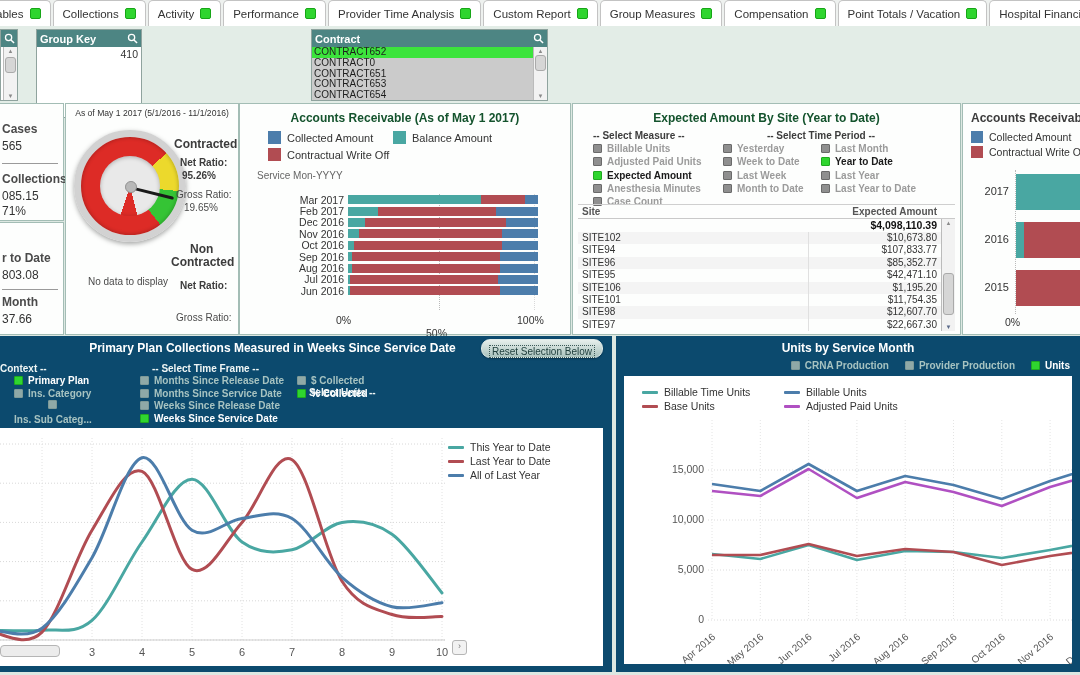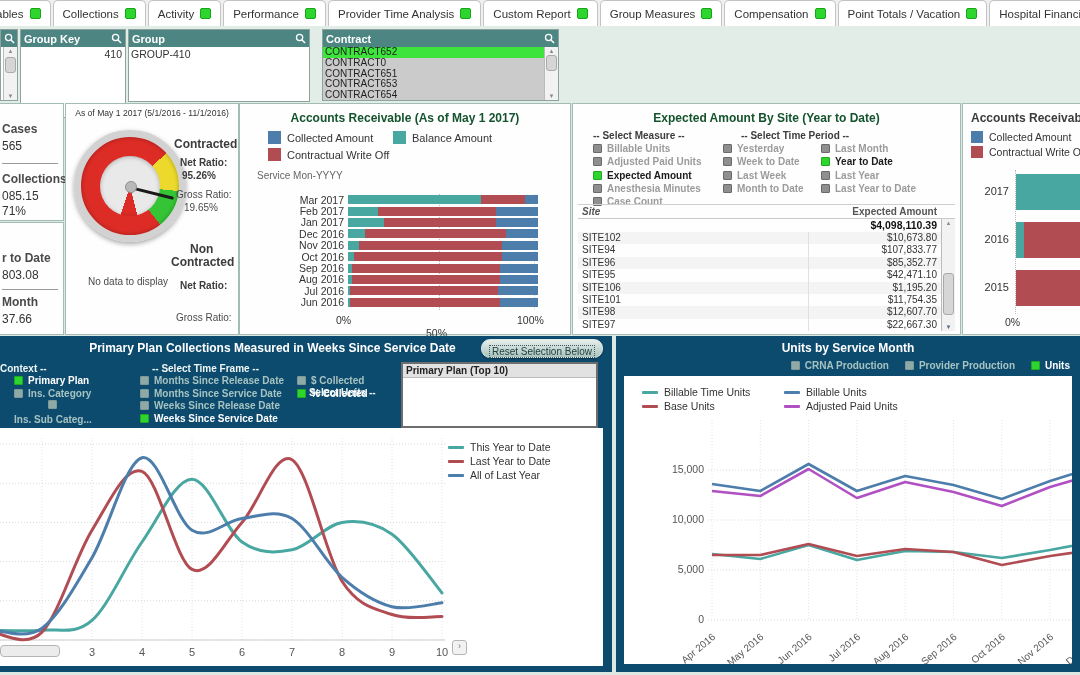--- a/index.html
+++ b/index.html
@@ -68,21 +68,21 @@
   .tealpanel .selitem.off .sq{background:#8fa9a7;border:1px solid #7e9a98;}
   .tealpanel .selitem.on{color:#ffffff;}
   .tealpanel .selhdr{color:#f0f6f5;}
   
   .exptbl{position:absolute;left:5px;top:100px;right:5px;bottom:3px;border-top:1px solid #cfcfcf;overflow:hidden;}
   .exprow{display:flex;height:12.4px;line-height:12.4px;font-size:10px;color:#333;}
   .exprow .c1{flex:1;padding-left:4px;white-space:nowrap;}
   .exprow .c2{width:128px;text-align:right;padding-right:18px;white-space:nowrap;border-left:1px solid #e0e0e0;}
   .exprow:nth-child(odd){background:#f4f4f4;}
   .exphead{display:flex;height:13px;line-height:13px;font-weight:bold;font-size:10px;color:#555;border-bottom:1px solid #c9c9c9;}
-  .exphead .c1{flex:1;padding-left:4px;font-style:italic;} .exphead .c2{width:128px;text-align:right;padding-right:18px;}
+  .exphead .c1{flex:1;padding-left:4px;} .exphead .c2{width:128px;text-align:right;padding-right:18px;}
   .exptotal{display:flex;height:13px;line-height:13px;font-weight:bold;font-size:10.5px;color:#111;}
   .exptotal .c1{flex:1;} .exptotal .c2{width:150px;text-align:right;padding-right:18px;}
   
   .tealpanel{position:absolute;background:#0c4a6e;}
   .tp-title{position:absolute;text-align:center;font-weight:bold;font-size:12px;color:#fff;white-space:nowrap;}
   .chartwhite{position:absolute;background:#fff;}
   .resetbtn{position:absolute;right:9px;top:3px;height:17px;padding:0 8px;border-radius:9px;
             background:linear-gradient(#e7efec,#a9c2bd);border:1px solid #dfeae7;font-size:10px;color:#203f3d;
             display:flex;align-items:flex-end;cursor:pointer;box-shadow:0 1px 2px rgba(0,0,0,.3);}
   .resetbtn span{outline:1px dotted #3c5a58;padding:0 2px;}
@@ -150,41 +150,31 @@
         </svg>
       </div>
     <div class="fbox-b">
         <div class="vsb">
           <span class="up">▲</span>
           <span class="thumb"></span>
           <span class="dn">▼</span>
         </div>
       </div>
   </div>
-  <div class="fbox" style="left:20px;width:104px;">
+  <div class="fbox" style="left:36px;width:104px;">
     <div class="fbox-h">
         <span>Group Key</span>
         <svg class="magicon" viewBox="0 0 12 12">
           <circle cx="5" cy="5" r="3.4" fill="none" stroke="#fff" stroke-width="1.4"></circle>
           <line x1="7.6" y1="7.6" x2="11" y2="11" stroke="#fff" stroke-width="1.6"></line>
         </svg>
       </div>
     <div class="fbox-b" style="text-align:right;padding:1px 3px 16px 0;"><span>410</span></div>
   </div>
-  <div class="fbox" style="left:128px;width:180px;">
-    <div class="fbox-h">
-        <span>Group</span>
-        <svg class="magicon" viewBox="0 0 12 12">
-          <circle cx="5" cy="5" r="3.4" fill="none" stroke="#fff" stroke-width="1.4"></circle>
-          <line x1="7.6" y1="7.6" x2="11" y2="11" stroke="#fff" stroke-width="1.6"></line>
-        </svg>
-      </div>
-    <div class="fbox-b" style="padding:1px 0 0 2px;"><span>GROUP-410</span></div>
-  </div>
-  <div class="fbox" style="left:311px;width:235px;margin-left:11px;">
+  <div class="fbox" style="left:311px;width:235px;">
     <div class="fbox-h">
         <span>Contract</span>
         <svg class="magicon" viewBox="0 0 12 12">
           <circle cx="5" cy="5" r="3.4" fill="none" stroke="#fff" stroke-width="1.4"></circle>
           <line x1="7.6" y1="7.6" x2="11" y2="11" stroke="#fff" stroke-width="1.6"></line>
         </svg>
       </div>
     <div class="fbox-b">
       <div class="ctlist" id="contract-list">
           <div class="ctitem sel">CONTRACT652</div>
@@ -265,28 +255,20 @@
       </div>
       <div class="arrow-line">
         <span class="cat">Feb 2017</span>
         <span class="bar">
           <span class="seg" style="width: 30.4px; background: rgb(73, 167, 162);"></span>
           <span class="seg" style="width: 117.8px; background: rgb(177, 76, 82);"></span>
           <span class="seg" style="width: 41.8px; background: rgb(76, 125, 171);"></span>
         </span>
       </div>
       <div class="arrow-line">
-        <span class="cat">Jan 2017</span>
-        <span class="bar">
-          <span class="seg" style="width: 36.1px; background: rgb(73, 167, 162);"></span>
-          <span class="seg" style="width: 112.1px; background: rgb(177, 76, 82);"></span>
-          <span class="seg" style="width: 41.8px; background: rgb(76, 125, 171);"></span>
-        </span>
-      </div>
-      <div class="arrow-line">
         <span class="cat">Dec 2016</span>
         <span class="bar">
           <span class="seg" style="width: 17.1px; background: rgb(73, 167, 162);"></span>
           <span class="seg" style="width: 140.6px; background: rgb(177, 76, 82);"></span>
           <span class="seg" style="width: 32.3px; background: rgb(76, 125, 171);"></span>
         </span>
       </div>
       <div class="arrow-line">
         <span class="cat">Nov 2016</span>
         <span class="bar">
@@ -359,21 +341,21 @@
       </div>
       <div class="selitem off" style="left: 20px; top: 78.9px;">
         <span class="sq"></span>
         <span>Anesthesia Minutes</span>
       </div>
       <div class="selitem off" style="left: 20px; top: 92.2px;">
         <span class="sq"></span>
         <span>Case Count</span>
       </div>
     </div>
-  <div class="selhdr" style="left:168px;top:26px;width:160px;text-align:left;">-- Select Time Period --</div>
+  <div class="selhdr" style="left:168px;top:26px;width:160px;text-align:center;">-- Select Time Period --</div>
   <div id="exp-tp1">
       <div class="selitem off" style="left: 150px; top: 39px;">
         <span class="sq"></span>
         <span>Yesterday</span>
       </div>
       <div class="selitem off" style="left: 150px; top: 52.3px;">
         <span class="sq"></span>
         <span>Week to Date</span>
       </div>
       <div class="selitem off" style="left: 150px; top: 65.6px;">
@@ -526,24 +508,20 @@
   <div id="wk-units">
       <div class="selitem off" style="left: 297px; top: 39px;">
         <span class="sq"></span>
         <span>$ Collected</span>
       </div>
       <div class="selitem on" style="left: 297px; top: 51.5px;">
         <span class="sq"></span>
         <span>% Collected</span>
       </div>
     </div>
-  <div class="listbox" style="left:401px;top:26px;width:193px;height:62px;">
-    <div class="lb-h">Primary Plan (Top 10)</div>
-    <div id="wk-plans"></div>
-  </div>
   <div class="chartwhite" style="left:0;top:92px;width:603px;height:238px;">
     <svg id="weeks-svg" width="603" height="238">
         <line x1="0" y1="16" x2="445" y2="16" stroke="#d8d8d8" stroke-dasharray="1,2"></line>
         <line x1="0" y1="55.2" x2="445" y2="55.2" stroke="#d8d8d8" stroke-dasharray="1,2"></line>
         <line x1="0" y1="94.4" x2="445" y2="94.4" stroke="#d8d8d8" stroke-dasharray="1,2"></line>
         <line x1="0" y1="133.60000000000002" x2="445" y2="133.60000000000002" stroke="#d8d8d8" stroke-dasharray="1,2"></line>
         <line x1="0" y1="172.8" x2="445" y2="172.8" stroke="#d8d8d8" stroke-dasharray="1,2"></line>
         <line x1="0" y1="212" x2="445" y2="212" stroke="#d8d8d8" stroke-dasharray="1,2"></line>
         <line x1="42" y1="10" x2="42" y2="212" stroke="#e2e2e2" stroke-dasharray="1,2"></line>
         <text x="42" y="228" text-anchor="middle" font-size="11" fill="#555">2</text>

